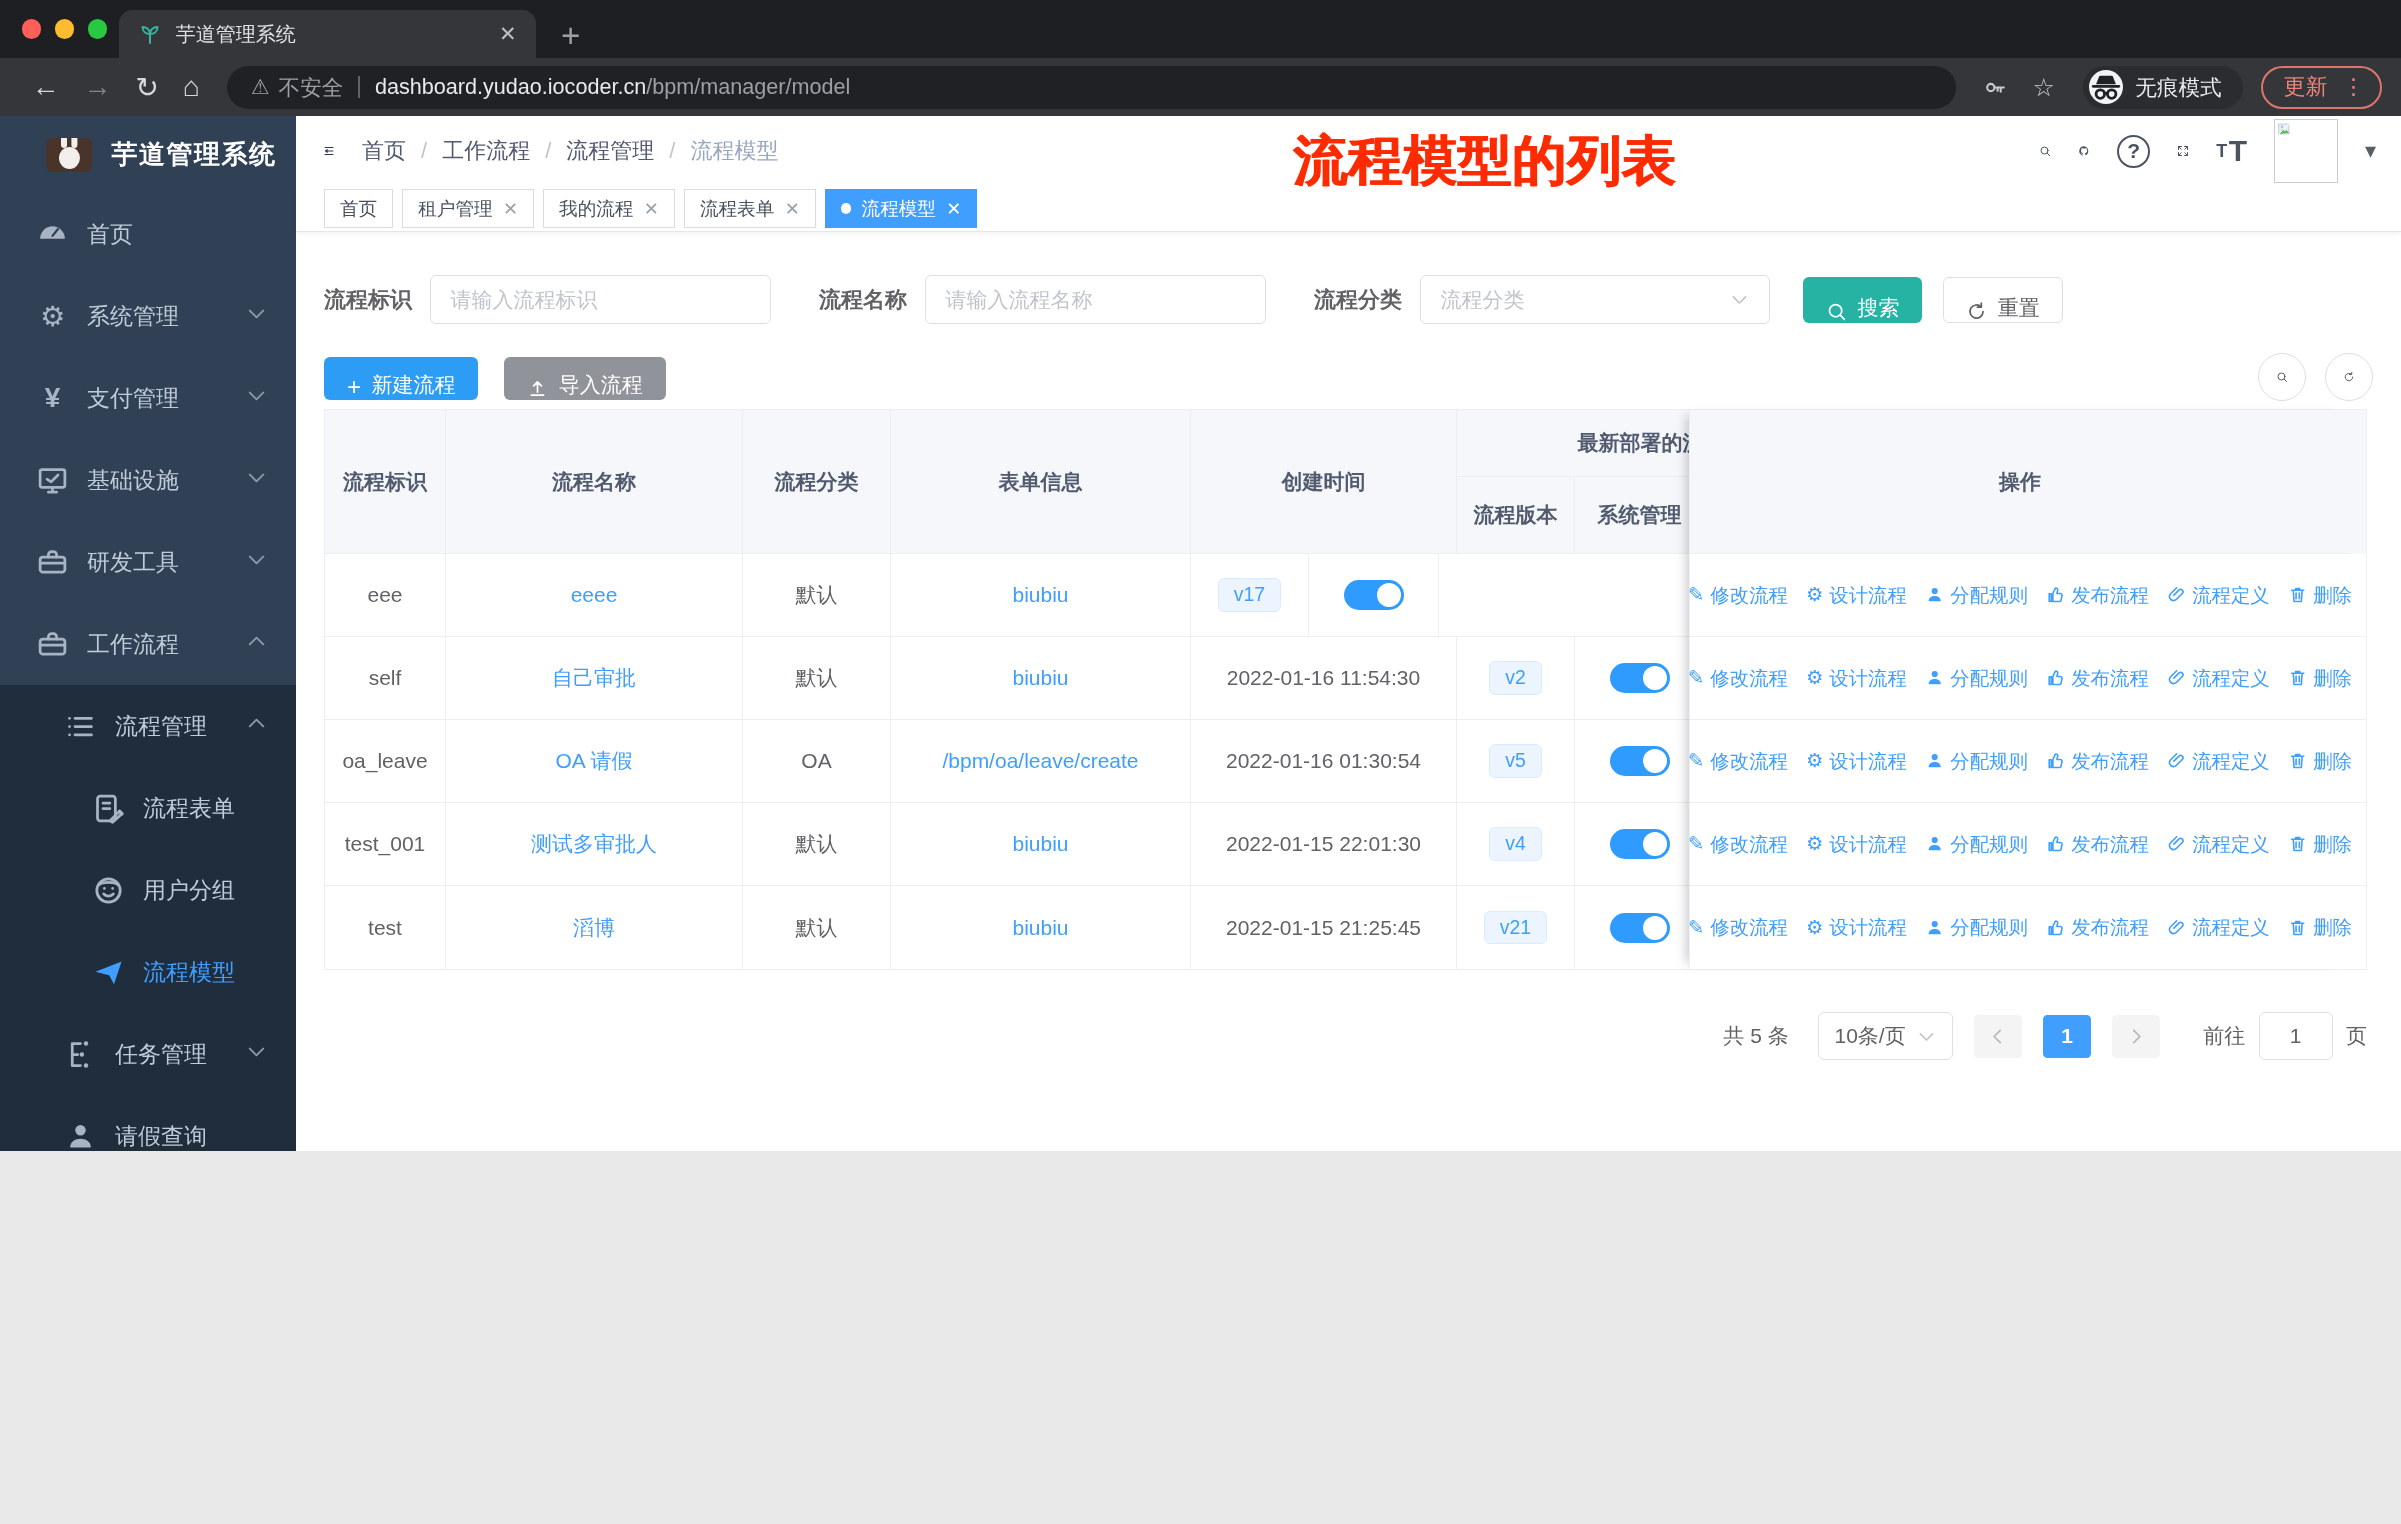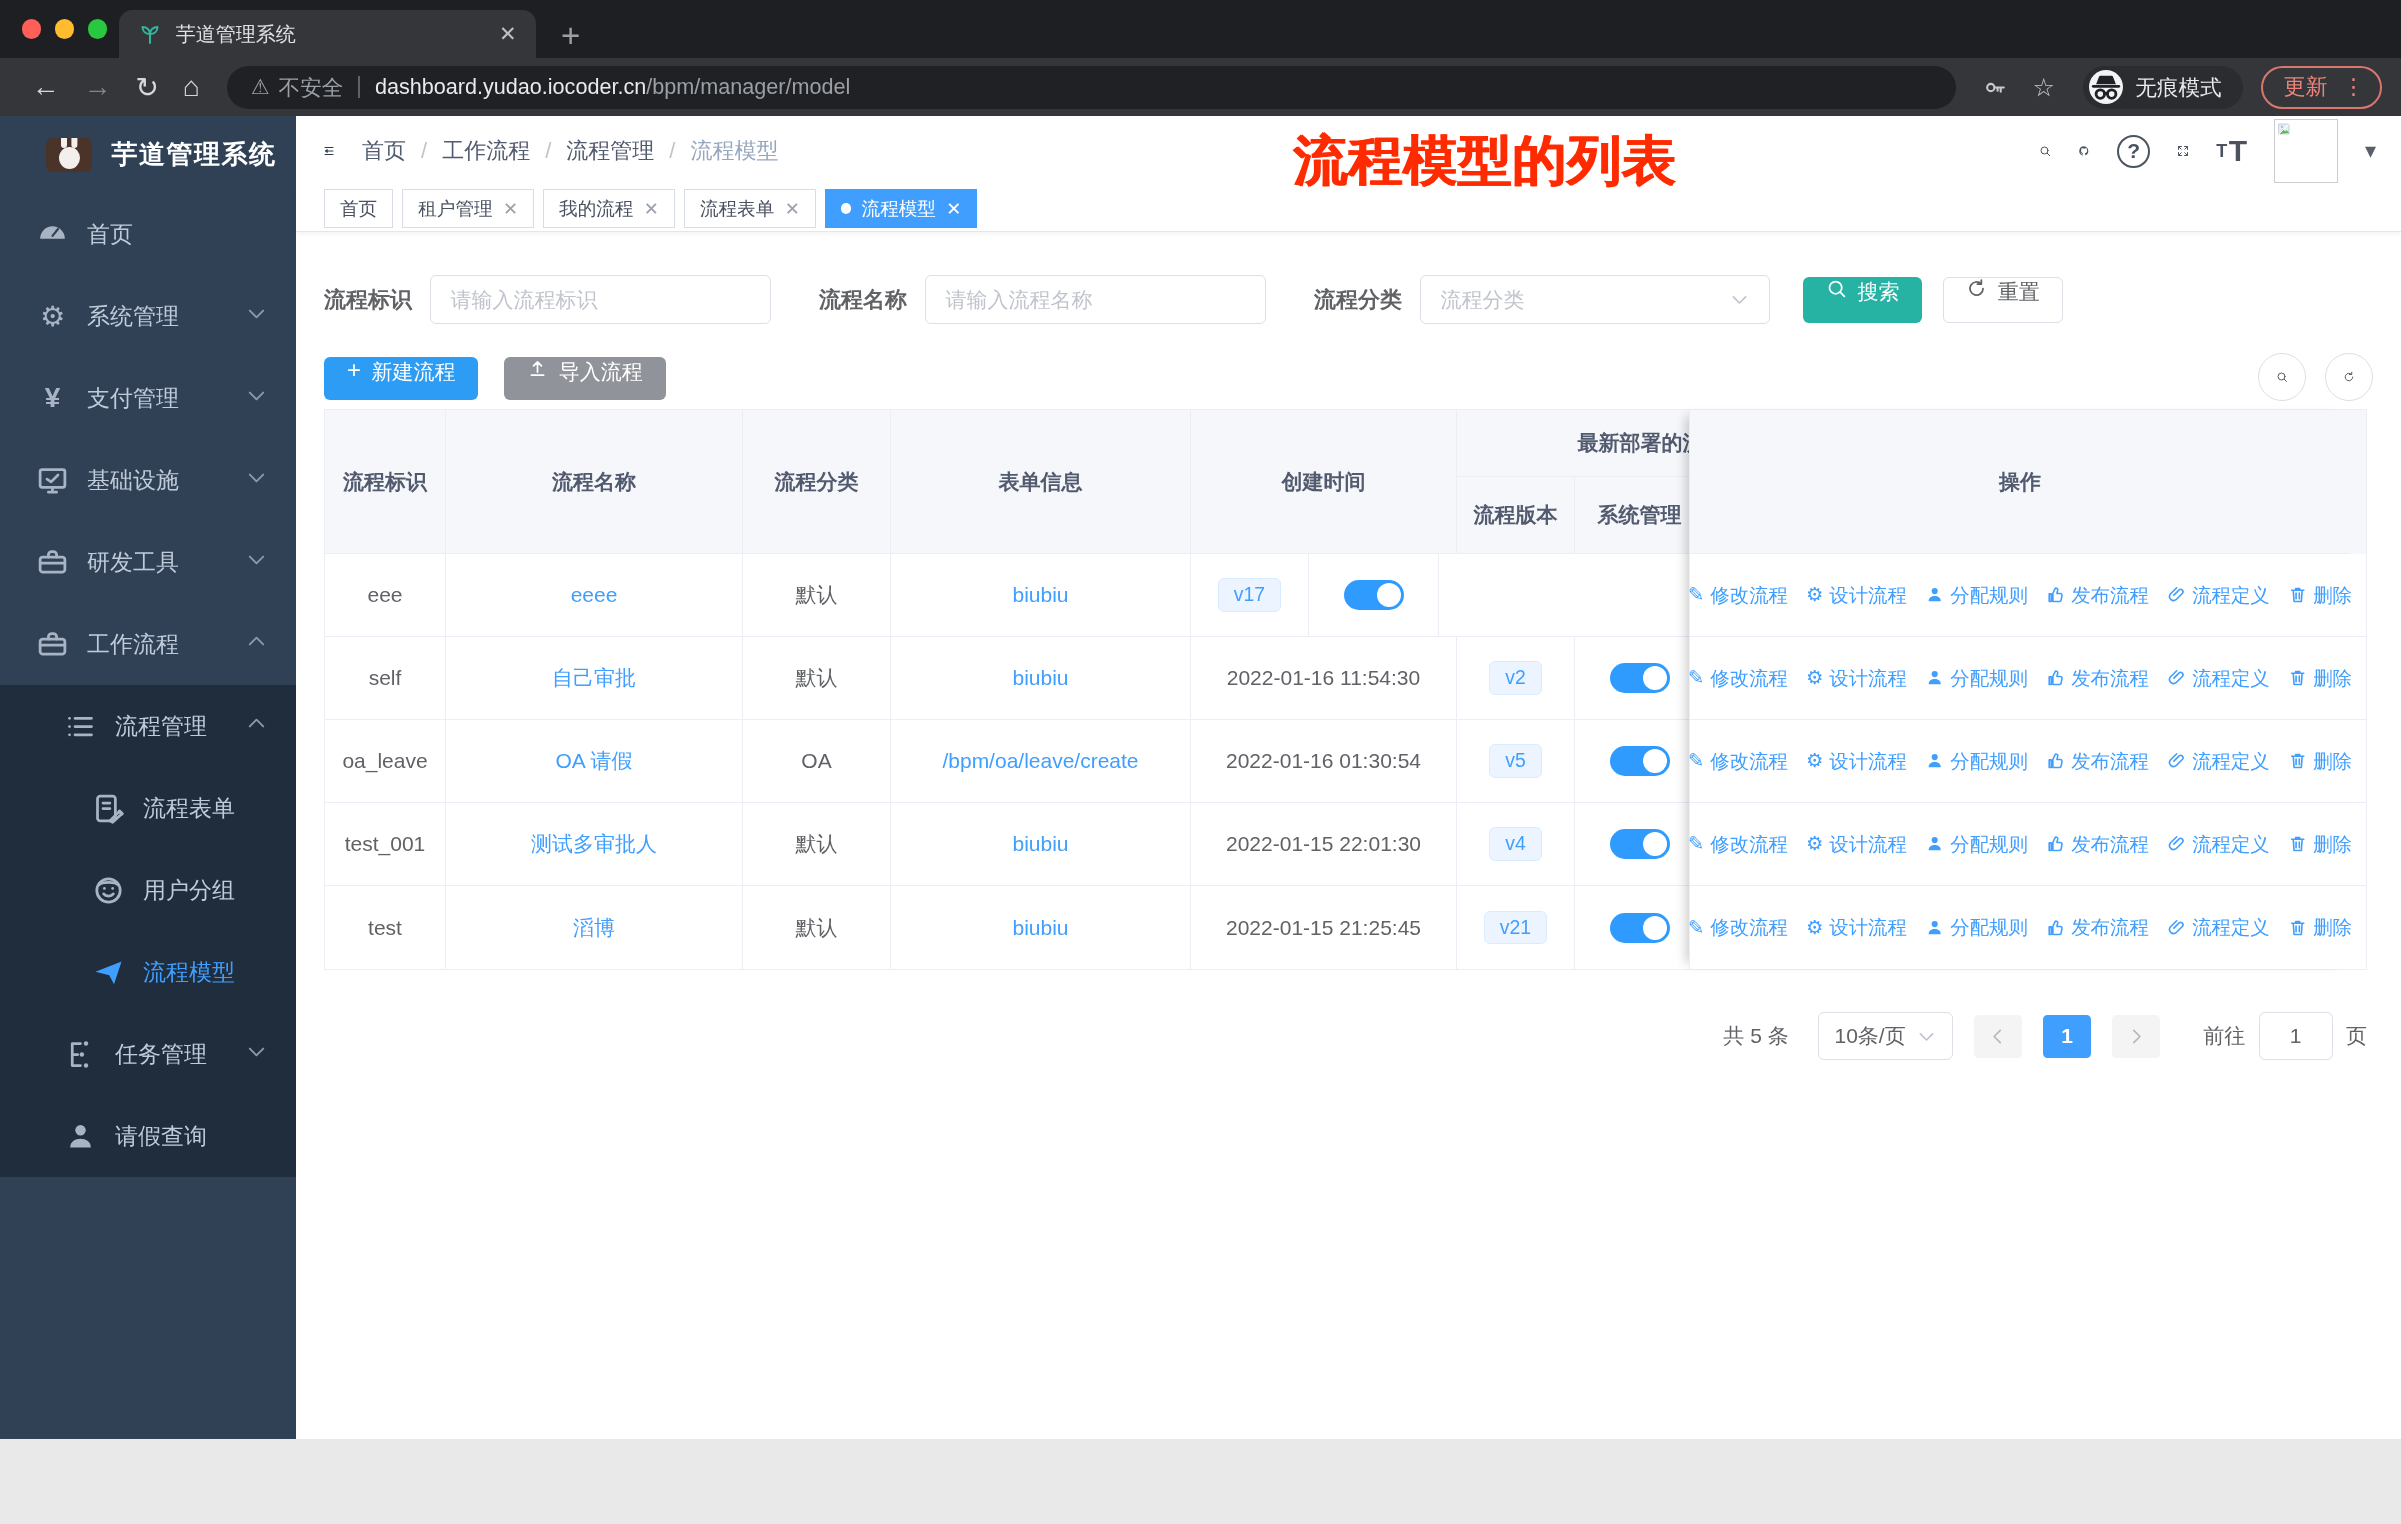--- a/index.html
+++ b/index.html
@@ -1,17 +1,17 @@
 <!DOCTYPE html>
 <html style="font-size:12px"><head>
 <meta charset="utf-8">
 <style>
   *{margin:0;padding:0;box-sizing:border-box}
   html,body{background:#e9e9e9}
-  .screen{width:2401px;height:1439px;position:relative;overflow:hidden;background:#ffffff;
+  .screen{width:2401px;height:1151px;position:relative;overflow:hidden;background:#ffffff;
           font-family:"Liberation Sans","DejaVu Sans",sans-serif;-webkit-font-smoothing:antialiased}
 
   
   .tabstrip{height:58px;background:#1e1f22;display:flex;align-items:flex-end;position:relative}
   .traffic{position:absolute;left:22px;top:19.4px;display:flex;gap:13.4px}
   .traffic i{width:19.4px;height:19.4px;border-radius:50%;display:block}
   .t-red{background:#ff5f57}.t-yel{background:#febc2e}.t-grn{background:#28c840}
   .tab{width:417px;height:48px;background:#35363a;border-radius:13.4px 13.4px 0 0;display:flex;align-items:center;
        padding:0 19.4px;margin-left:119px;color:#dfe1e5;font-size:20px;gap:13.4px}
   .tab .fav{width:24px;height:24px;color:#35b59d}
@@ -86,21 +86,21 @@
   .content{flex:1;padding:0 28px;position:relative}
   .filter{margin-top:43px;display:flex;align-items:center;font-size:22px;color:#606266}
   .flabel{font-weight:bold;margin-right:18px;white-space:nowrap}
   .finput{width:341px;height:49px;border:0.7px solid #dcdfe6;border-radius:6px;padding:0 19.4px;font-size:21px;
           color:#606266;outline:none;background:#fff;font-family:inherit}
   .finput::placeholder{color:#c0c4cc}
   .fgap{width:48px}
   .fselect{width:350px;height:49px;border:0.7px solid #dcdfe6;border-radius:6px;display:flex;align-items:center;
            justify-content:space-between;padding:0 19.4px;color:#c0c4cc;font-size:21px;background:#fff}
   .fselect svg{width:19.4px;height:19.4px;color:#c0c4cc}
-  .btn{display:inline-flex;align-items:flex-start;gap:10.4px;border-radius:6px;font-size:21px;height:46px;
+  .btn{display:inline-flex;align-items:flex-end;gap:10.4px;border-radius:6px;font-size:21px;height:46px;
        padding:0 22px;cursor:pointer;border:0.7px solid transparent;white-space:nowrap}
   .btn svg{width:21px;height:21px}
   .btn-search{background:#26b3a4;color:#fff;margin-left:33px}
   .btn-reset{background:#fff;color:#606266;border-color:#dcdfe6;margin-left:21px}
   .toolbar{margin-top:33px;display:flex;align-items:center;position:relative}
   .btn-create{background:#2d9cf4;color:#fff;height:43px}
   .btn-import{background:#909399;color:#fff;height:43px;margin-left:26px}
   .round-btns{position:absolute;right:0;top:-4.5px;display:flex;gap:19.4px}
   .rbtn{width:48px;height:48px;border-radius:50%;border:0.7px solid #dcdfe6;background:#fff;color:#5a5e66;
         display:flex;align-items:center;justify-content:center}

